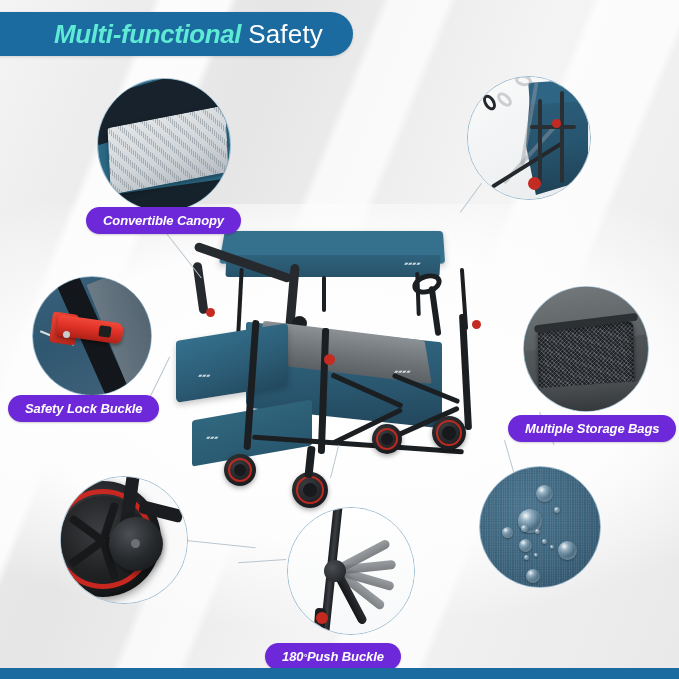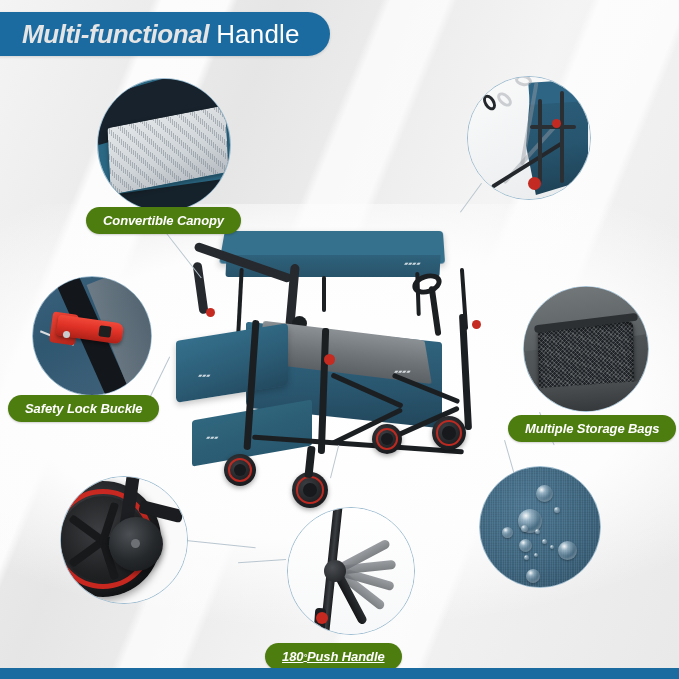--- a/index.html
+++ b/index.html
@@ -36,26 +36,27 @@
     left: -24px; top: 12px;
     height: 44px;
     padding: 0 30px 0 46px;
     background: #1b6ba0;
     border-radius: 0 24px 24px 0;
     display: flex; align-items: center;
     box-shadow: 0 1px 3px rgba(0,0,0,.14);
     z-index: 30;
   }
   .title-strong {
-    color: #e5e5e5;
+    color: #5eead4;
     font-size: 26px;
     font-weight: 700;
     font-style: italic;
     letter-spacing: -.4px;
     white-space: nowrap;
+    margin-left: 32px;
   }
   .title-light {
     color: #ffffff;
     font-size: 26px;
     font-weight: 300;
     letter-spacing: .2px;
     margin-left: 7px;
     white-space: nowrap;
   }
 
@@ -66,21 +67,21 @@
     background: #1b6ba0;
     z-index: 30;
   }
 
   
   .pill {
     position: absolute;
     height: 27px;
     display: flex; align-items: center; justify-content: center;
     padding: 0 17px;
-    background: #4d7c0f;
+    background: #6d28d9;
     border-radius: 14px;
     color: #ffffff;
     font-size: 13px;
     font-weight: 700;
     font-style: italic;
     letter-spacing: -.1px;
     white-space: nowrap;
     box-shadow: 0 1px 2px rgba(0,0,0,.18);
     z-index: 25;
   }
@@ -384,21 +385,21 @@
 </head>
 <body>
 
 <div id="stage">
 
   <div class="bg-stripes"></div>
   <div class="bg-soft-white"></div>
 
   <div class="title-banner">
     <span class="title-strong">Multi-functional</span>
-    <span class="title-light">Handle</span>
+    <span class="title-light">Safety</span>
   </div>
 
   <div class="line" style="left:166px; top:232px; width:58px; transform: rotate(52deg);"></div>
   <div class="line" style="left:460px; top:212px; width:36px; transform: rotate(-54deg);"></div>
   <div class="line" style="left:150px; top:396px; width:44px; transform: rotate(-64deg);"></div>
   <div class="line" style="left:540px; top:412px; width:36px; transform: rotate(66deg);"></div>
   <div class="line" style="left:186px; top:540px; width:70px; transform: rotate(6deg);"></div>
   <div class="line" style="left:330px; top:478px; width:34px; transform: rotate(-76deg);"></div>
   <div class="line" style="left:505px; top:440px; width:34px; transform: rotate(74deg);"></div>
   <div class="line" style="left:286px; top:560px; width:48px; transform: rotate(176deg);"></div>
@@ -557,21 +558,21 @@
     <div class="w wheel" style="left:196px; top:196px; width:30px; height:30px;"></div>
     <div class="w wheel" style="left:116px; top:244px; width:36px; height:36px;"></div>
     <div class="w wheel" style="left:48px; top:226px; width:32px; height:32px;"></div>
     <div class="w frame" style="left:130px; top:218px; width:8px; height:32px; transform:rotate(6deg);"></div>
 
   </div>
 
   <div class="pill" style="left:86px; top:207px;">Convertible Canopy</div>
   <div class="pill" style="left:8px; top:395px;">Safety Lock Buckle</div>
   <div class="pill" style="left:508px; top:415px;">Multiple Storage Bags</div>
-  <div class="pill" style="left:265px; top:643px;text-decoration:underline;">
+  <div class="pill" style="left:265px; top:643px;">
     <span>180</span>
       <sup>°</sup>
-      <span> Push Handle</span>
+      <span> Push Buckle</span>
   </div>
 
   <div class="footer-bar"></div>
 
 </div>
 
 </body></html>

